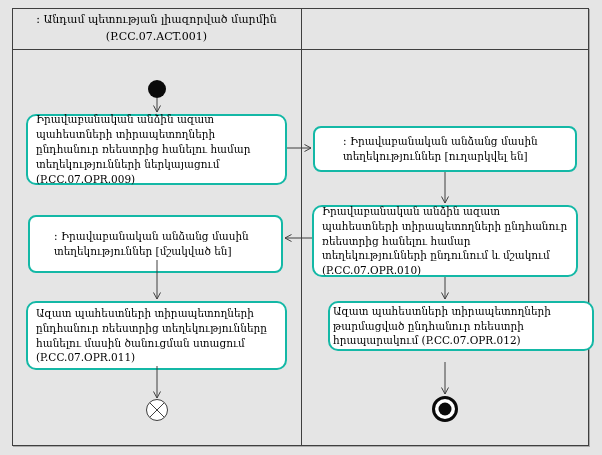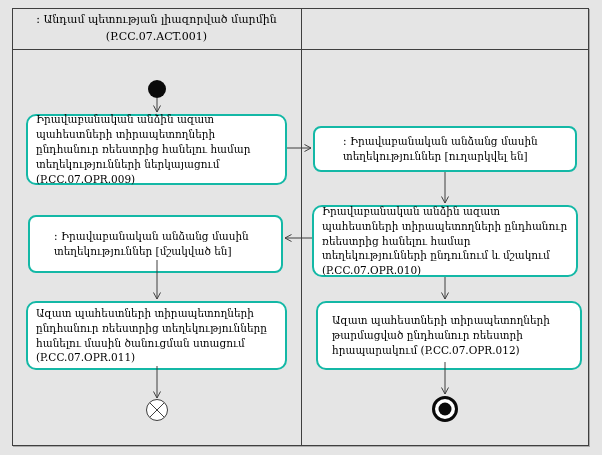--- a/index.html
+++ b/index.html
@@ -61,21 +61,21 @@
     font-size: 10.5px;
     line-height: 1.42;
   }
   .action { border-radius: 10px; padding: 2px 8px; }
   .object { border-radius: 8px; }
   .act-opr009 { left: 26px;  top: 114px; width: 261px; height: 71px; }
   .obj-sent   { left: 313px; top: 126px; width: 264px; height: 46px; padding: 2px 28px; }
   .act-opr010 { left: 312px; top: 205px; width: 266px; height: 72px; }
   .obj-proc   { left: 28px;  top: 215px; width: 255px; height: 58px; padding: 2px 24px; }
   .act-opr011 { left: 26px;  top: 301px; width: 261px; height: 69px; }
-  .act-opr012 { left: 316px; top: 301px; width: 266px; height: 69px; padding: 2px 14px; }
+  .act-opr012 { left: 328px; top: 301px; width: 266px; height: 50px; padding: 2px 3px; }
   svg.connectors {
     position: absolute;
     left: 0; top: 0;
     width: 602px; height: 455px;
   }
 </style>
 </head>
 <body>
 
 <div class="stage">

